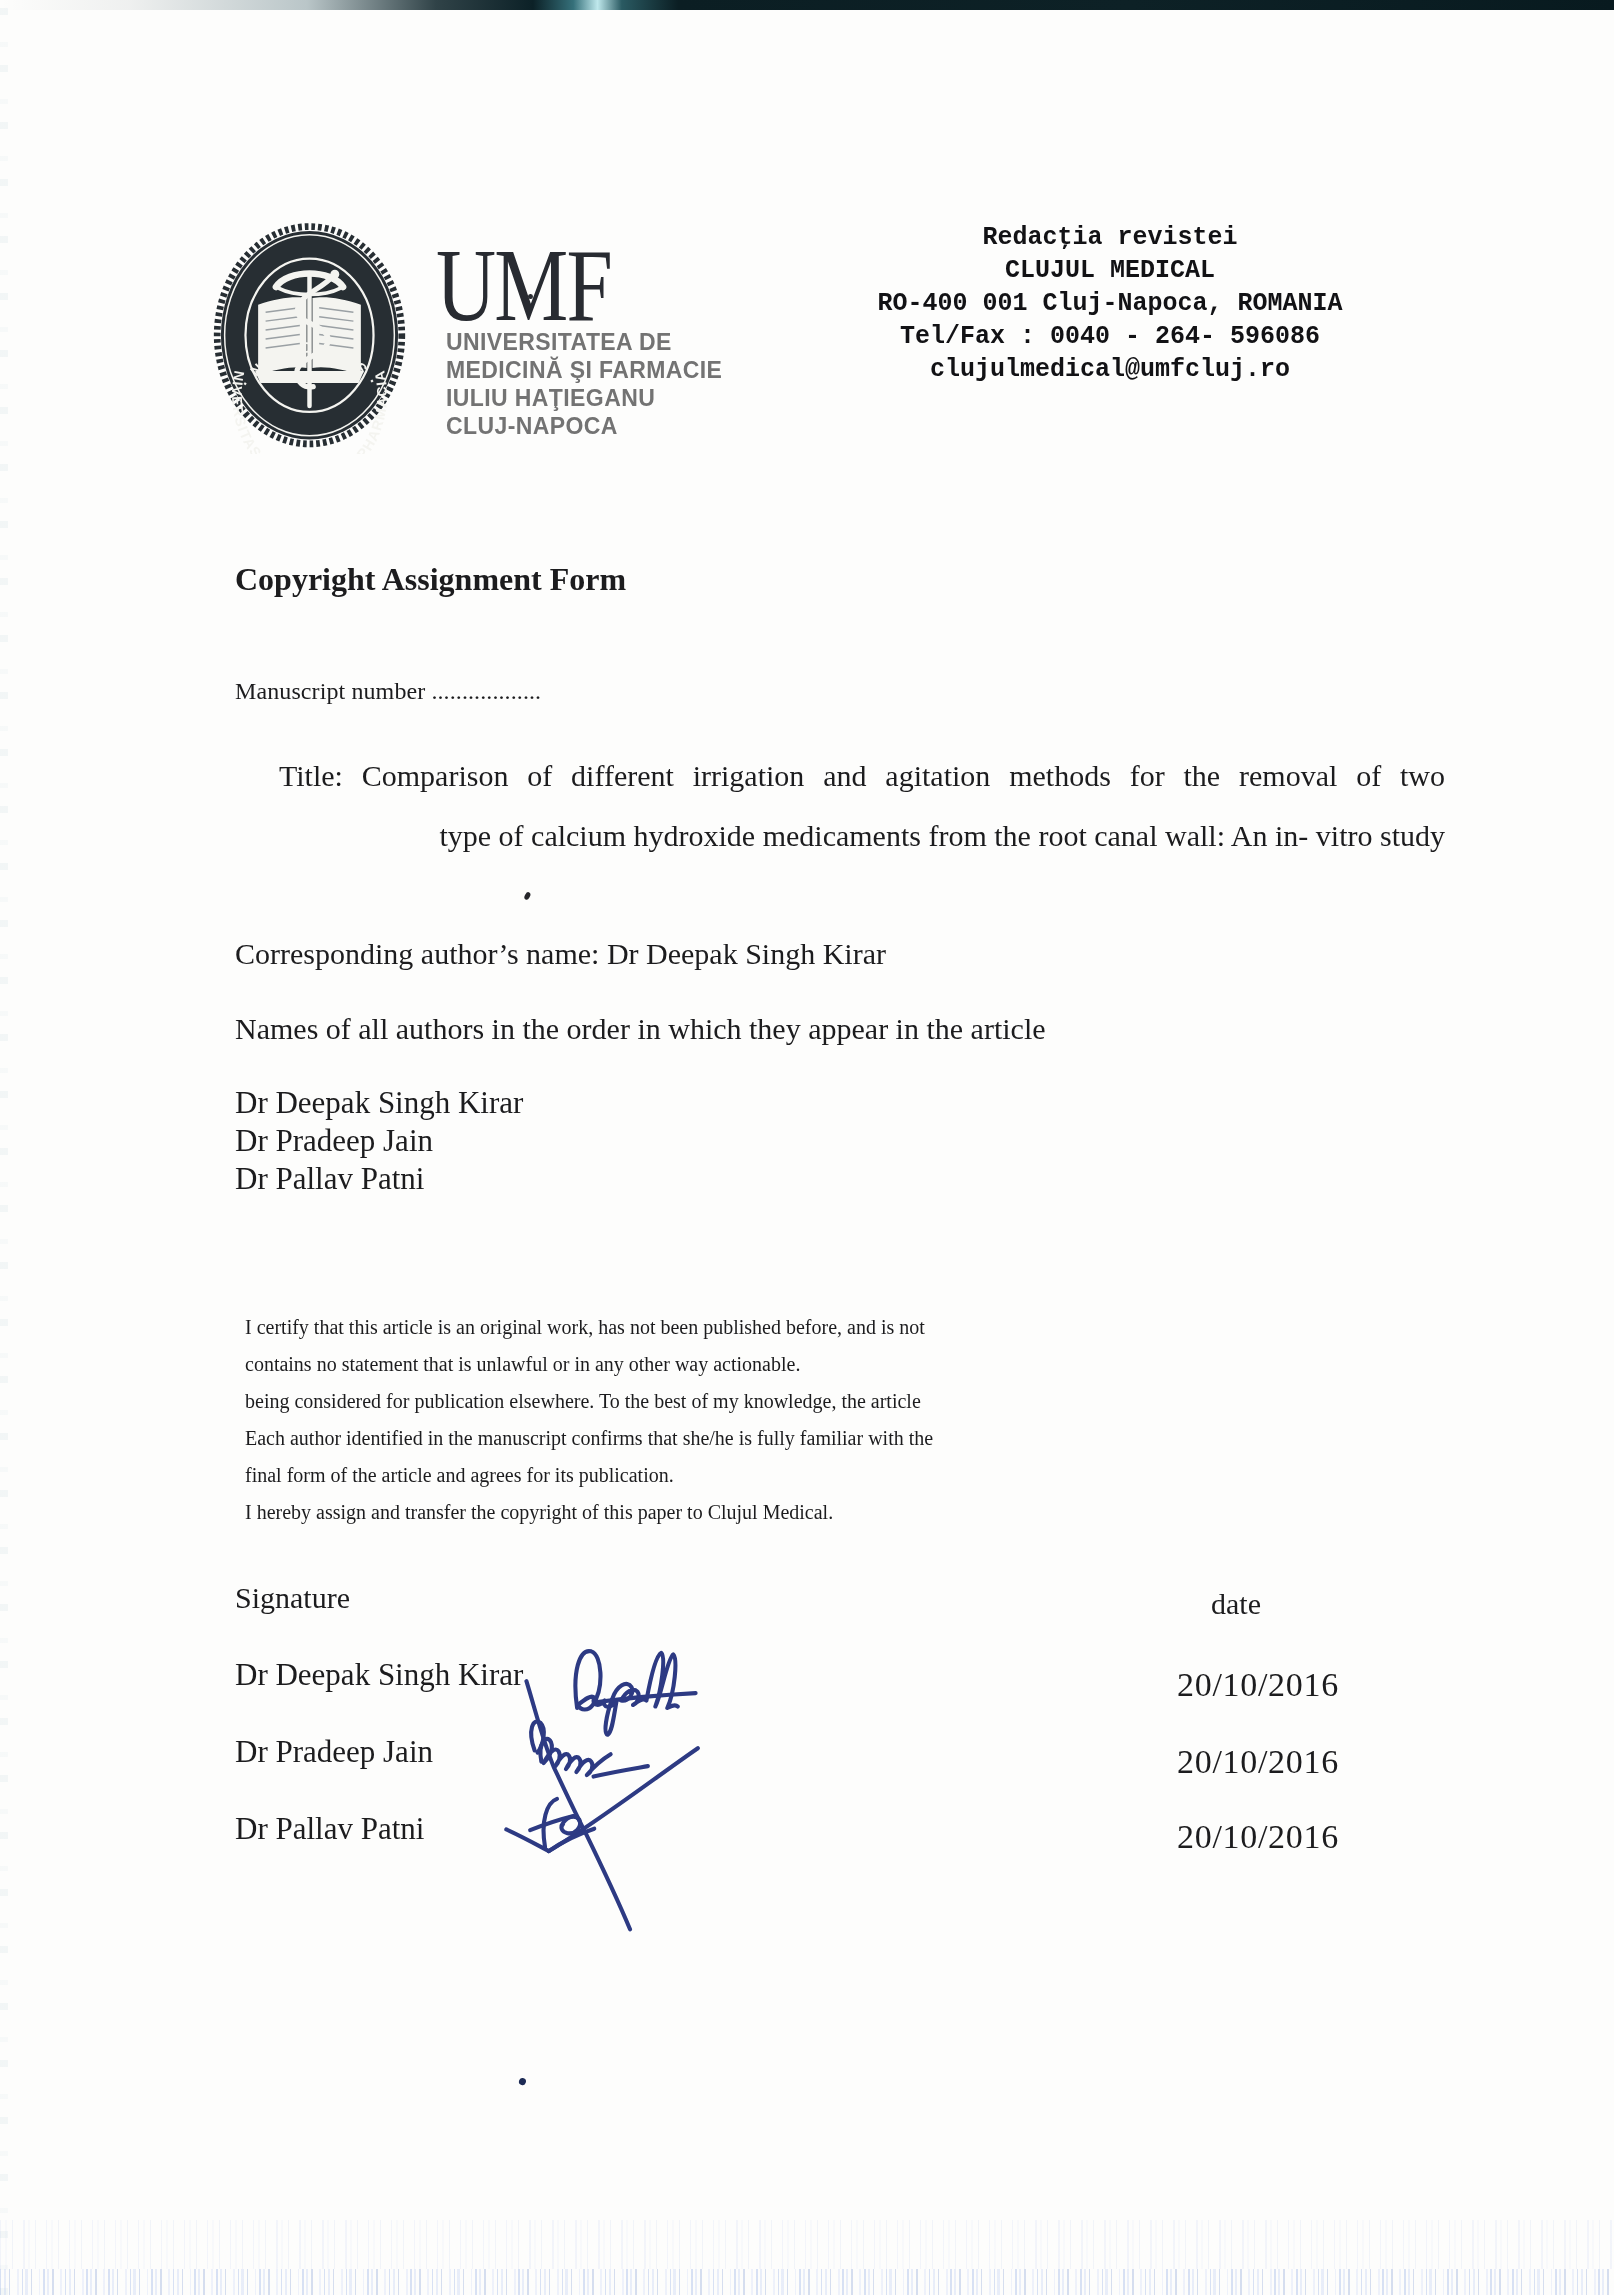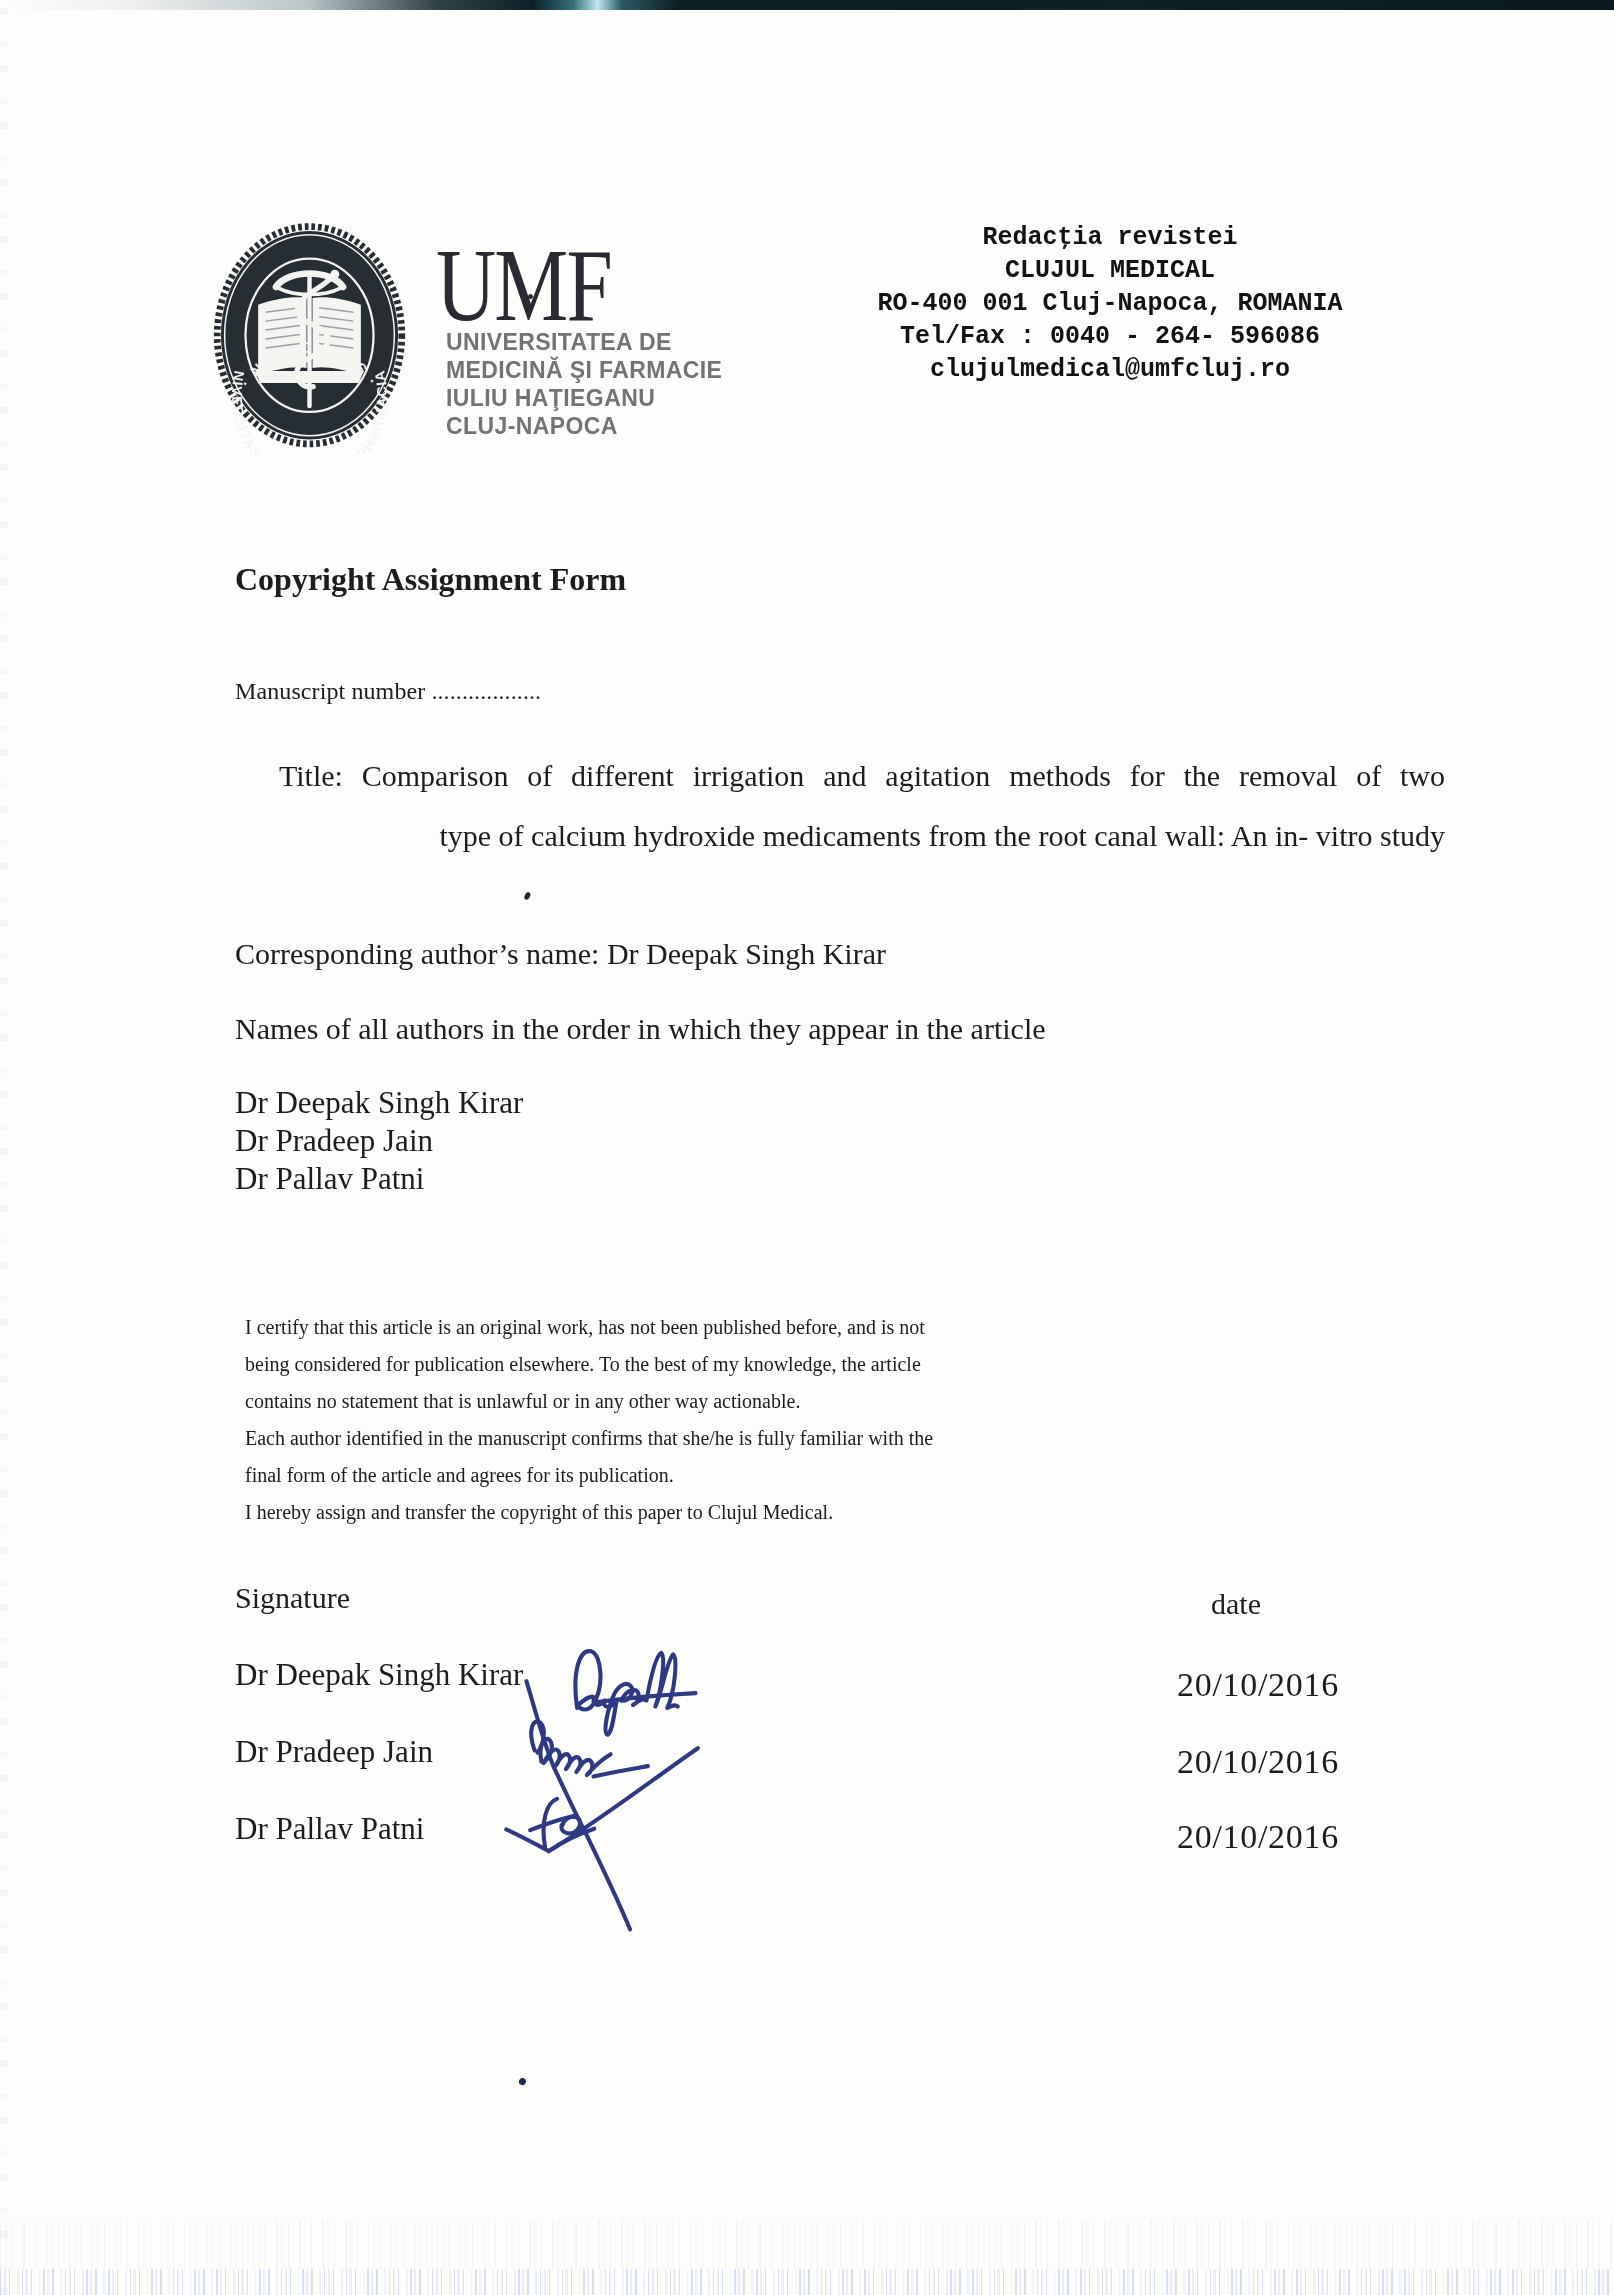--- a/index.html
+++ b/index.html
@@ -172,22 +172,22 @@
   <div class="authors-intro">Names of all authors in the order in which they appear in the article</div>
 
   <div class="authors">
     <div>Dr Deepak Singh Kirar</div>
     <div>Dr Pradeep Jain</div>
     <div>Dr Pallav Patni</div>
   </div>
 
   <div class="cert">
     <div>I certify that this article is an original work, has not been published before, and is not</div>
+    <div>contains no statement that is unlawful or in any other way actionable.</div>
     <div>being considered for publication elsewhere. To the best of my knowledge, the article</div>
-    <div>contains no statement that is unlawful or in any other way actionable.</div>
     <div>Each author identified in the manuscript confirms that she/he is fully familiar with the</div>
     <div>final form of the article and agrees for its publication.</div>
     <div>I hereby assign and transfer the copyright of this paper to Clujul Medical.</div>
   </div>
 
   <div class="sig-label">Signature</div>
   <div class="date-label">date</div>
 
   <div class="sig-name r1">Dr Deepak Singh Kirar</div>
   <div class="sig-name r2">Dr Pradeep Jain</div>

